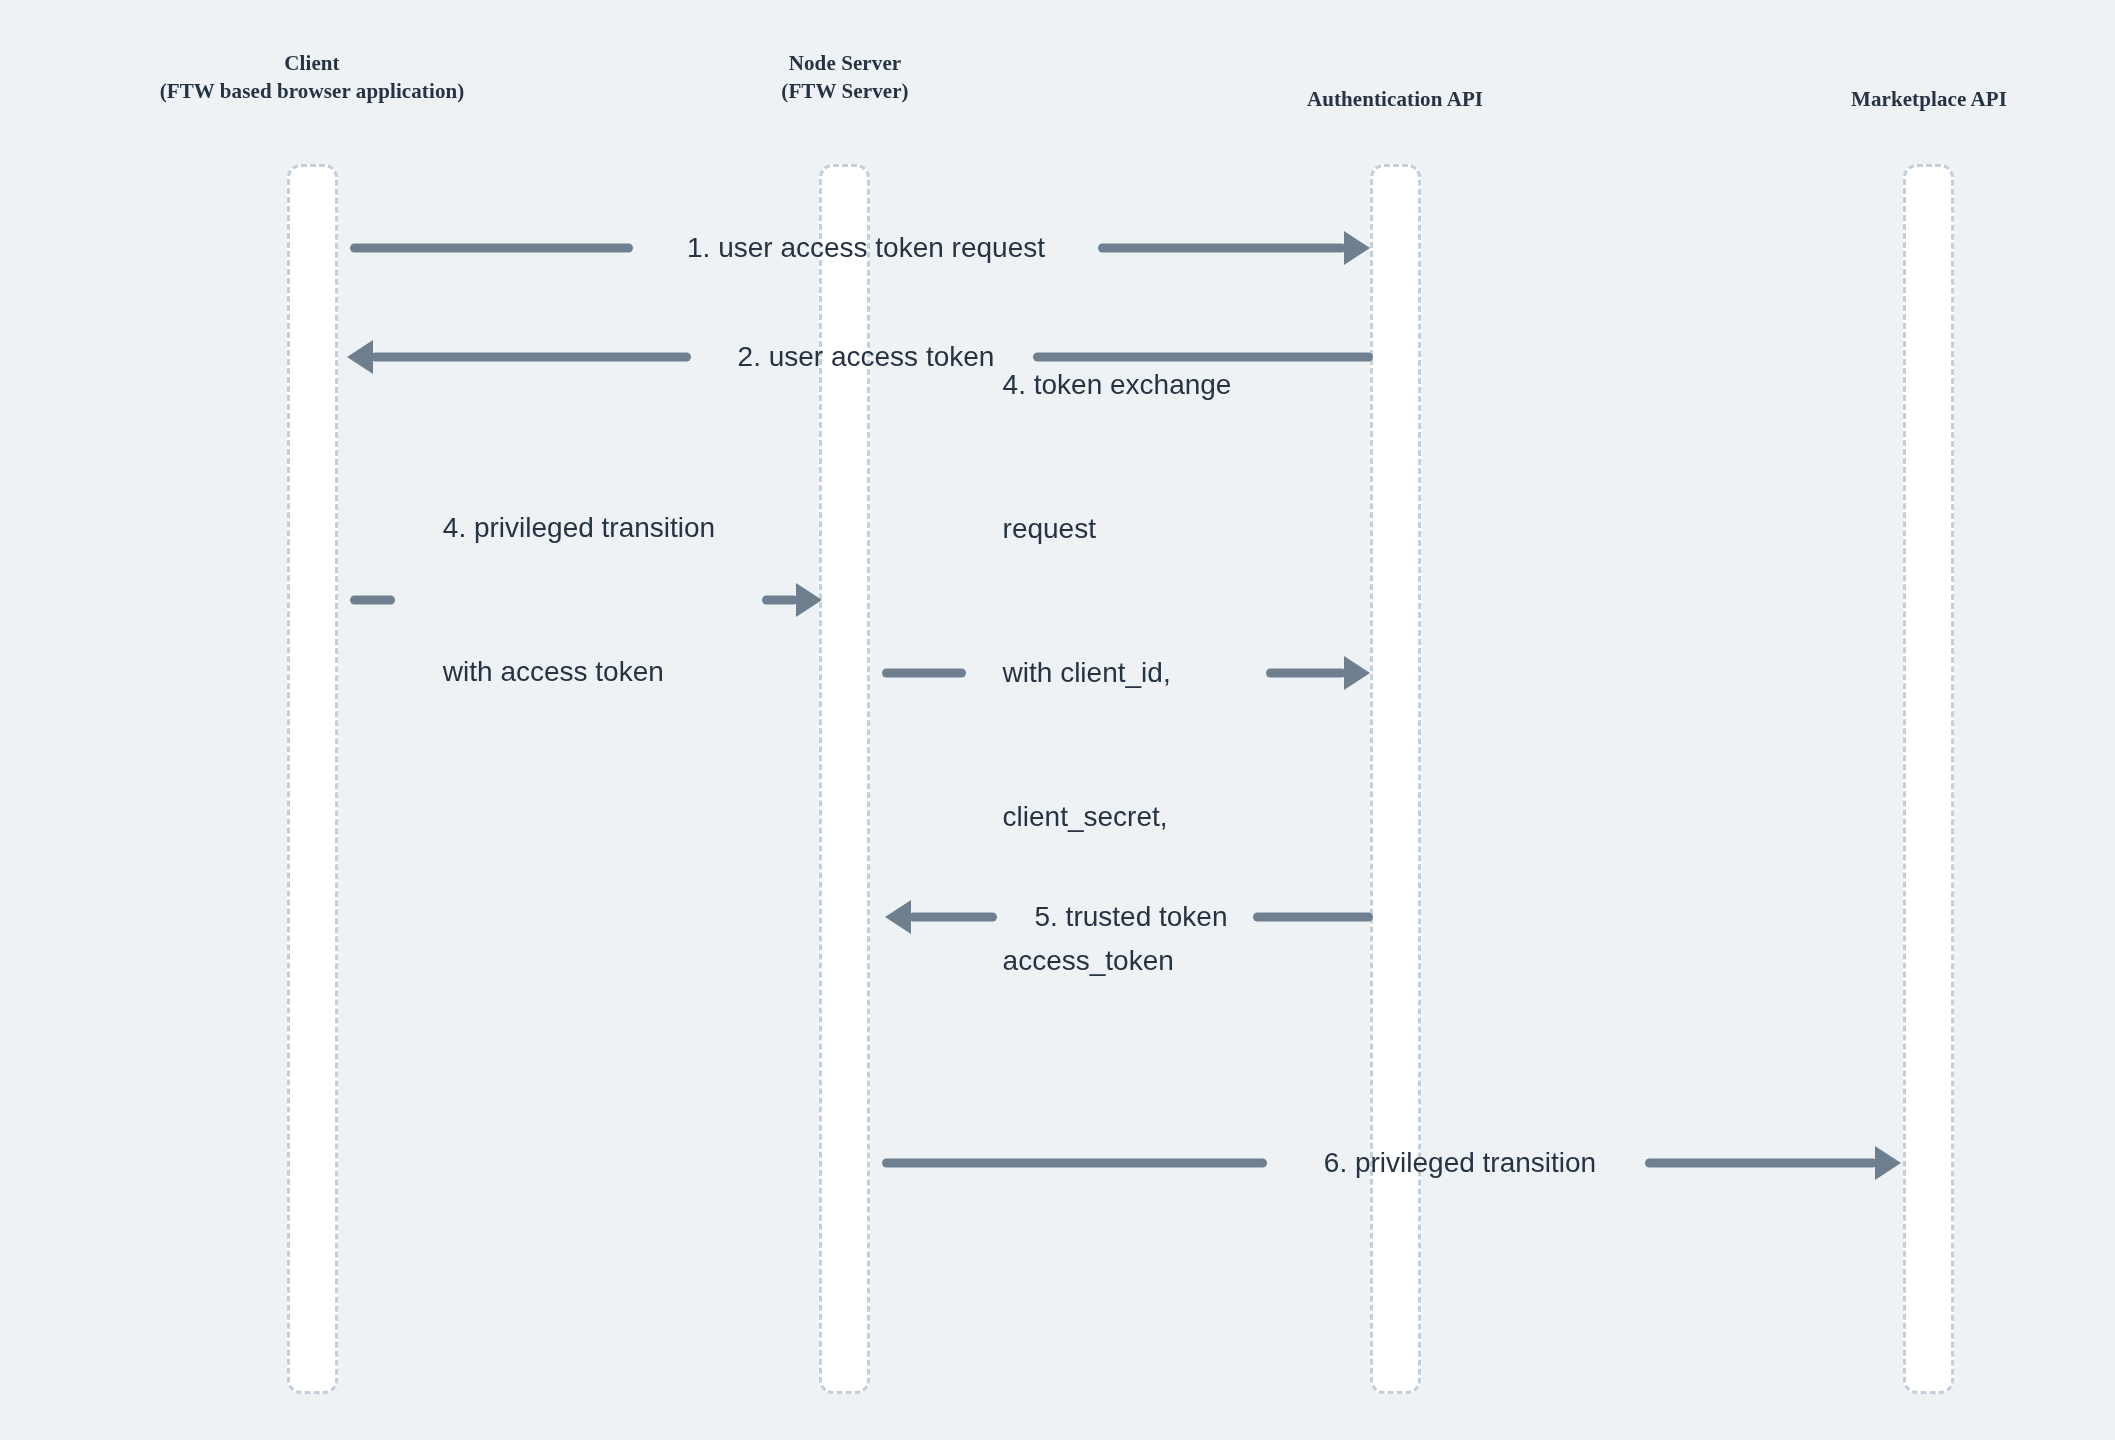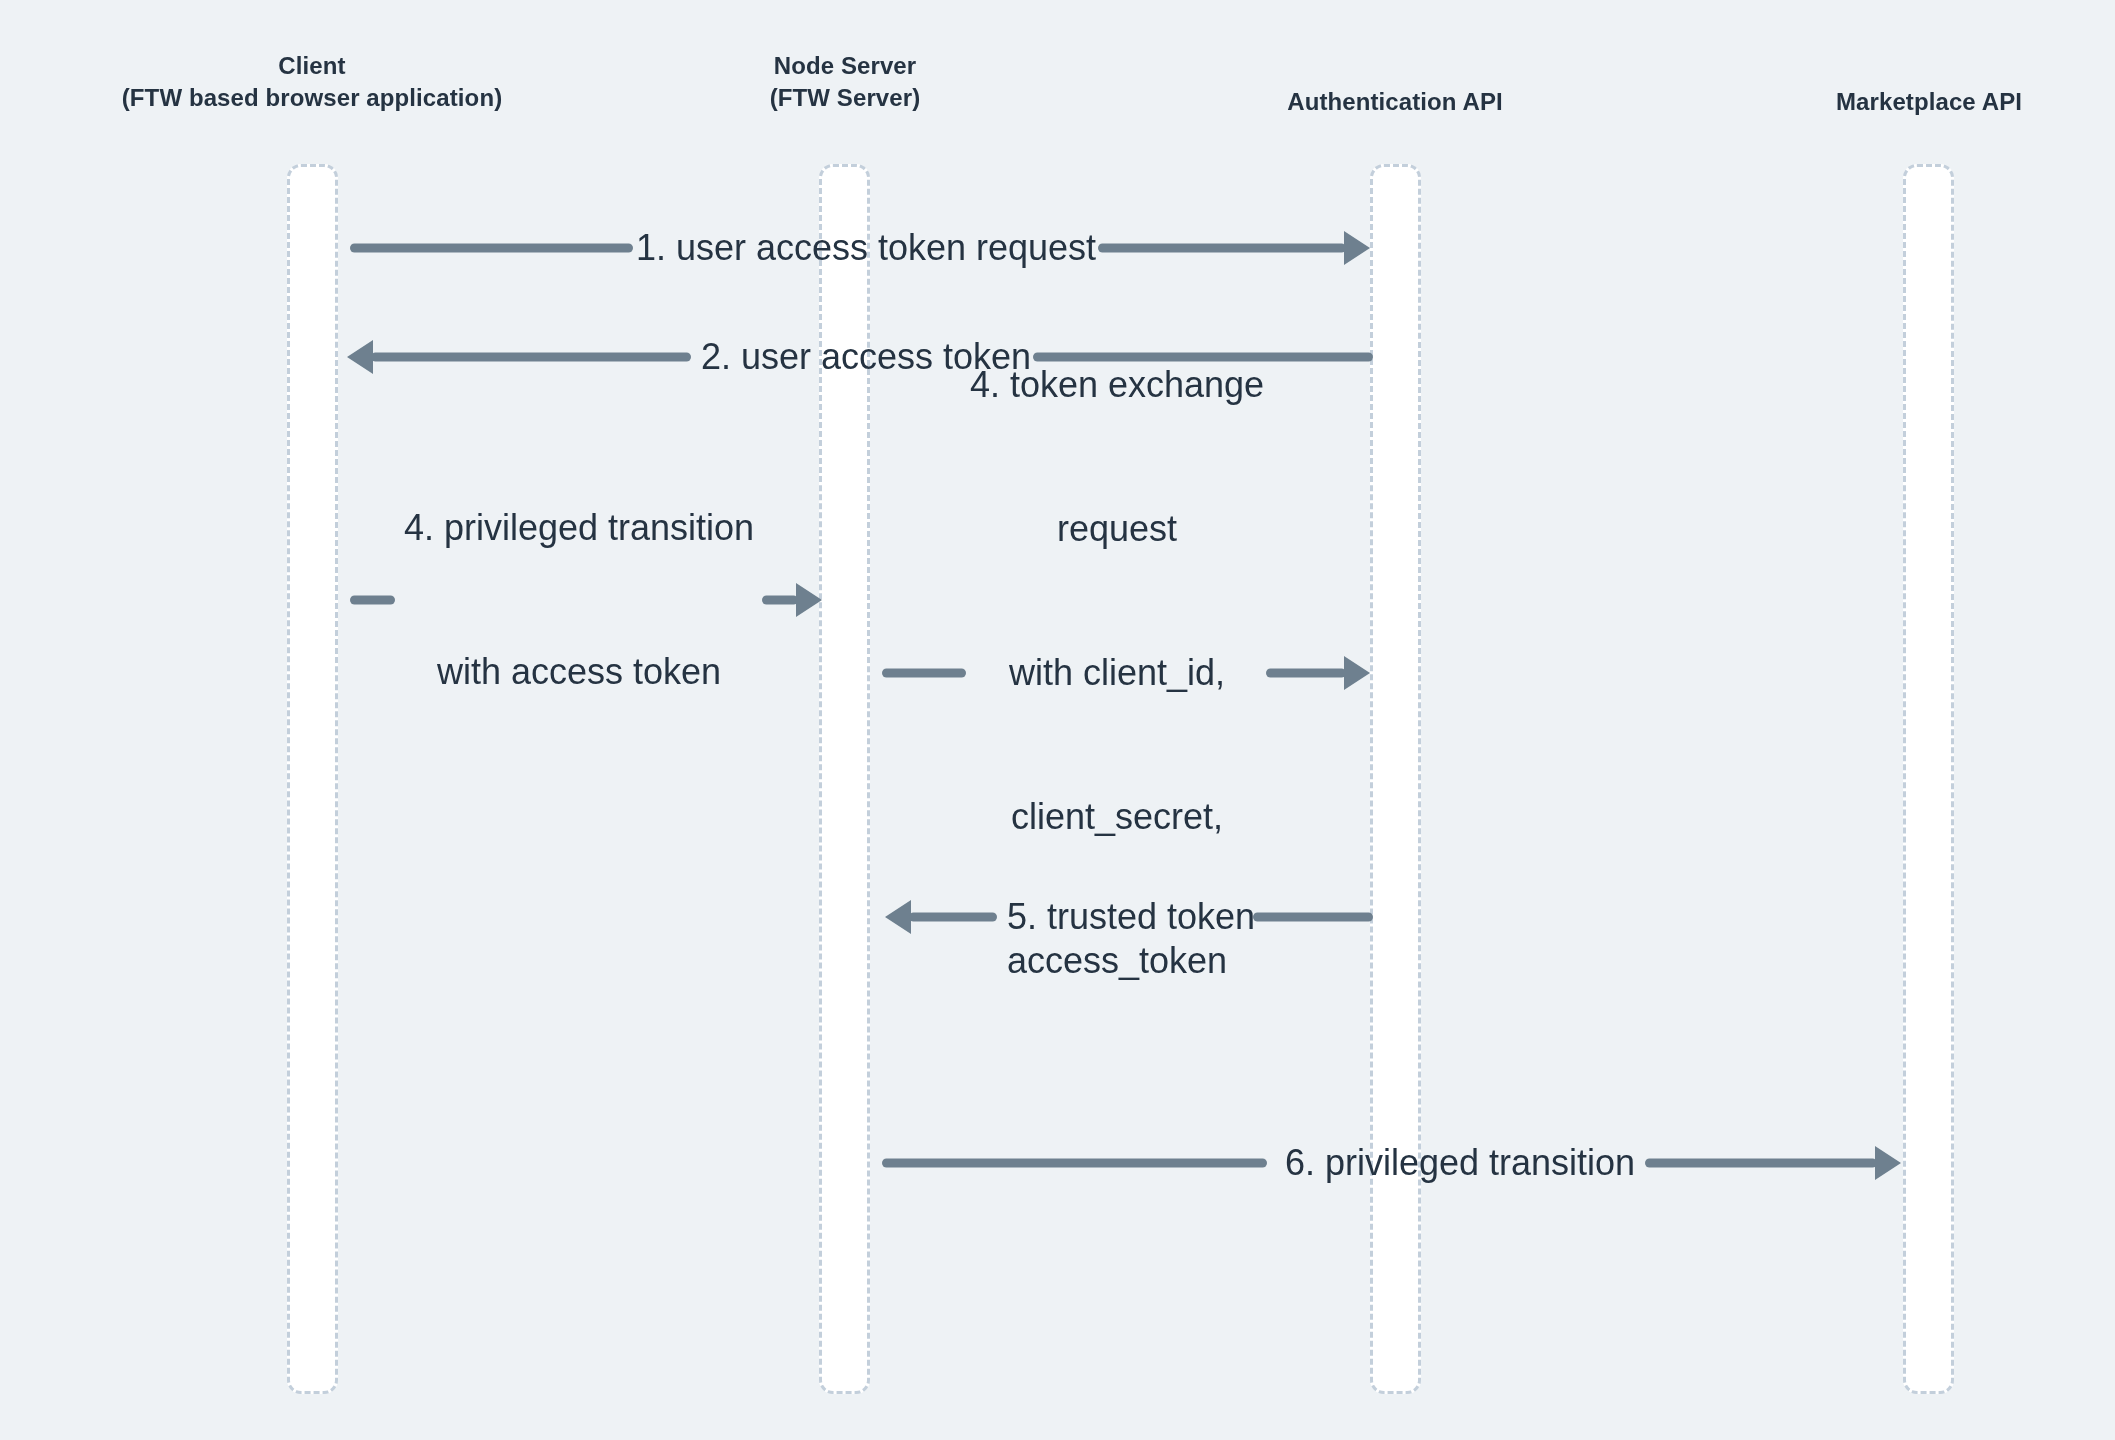--- a/index.html
+++ b/index.html
@@ -18,47 +18,48 @@
     width: 2115px;
     height: 1440px;
   }
 
   
   .participant-header {
     position: absolute;
     text-align: center;
     font-weight: bold;
     color: #253342;
-    font-size: 24px;
+    font-size: 21px;
     line-height: 1.33;
     letter-spacing: 0.1px;
     white-space: nowrap;
+    font-family: Liberation Serif, serif;
   }
   .participant-header .hdr-line {
     display: block;
   }
 
   
   .lifeline {
     position: absolute;
     background: #ffffff;
     border: 3px dashed #c3cfdb;
     border-radius: 14px;
     box-sizing: border-box;
   }
 
   
   .message {
     position: absolute;
   }
   .msg-label {
     position: absolute;
-    text-align: center;
+    text-align: left;
     color: #253342;
-    font-size: 36px;
+    font-size: 28px;
     line-height: 48px;
     white-space: pre;
     transform: translate(-50%, -50%);
   }
   .msg-label .lbl-line {
     display: block;
   }
   .seg {
     position: absolute;
     height: 9px;

